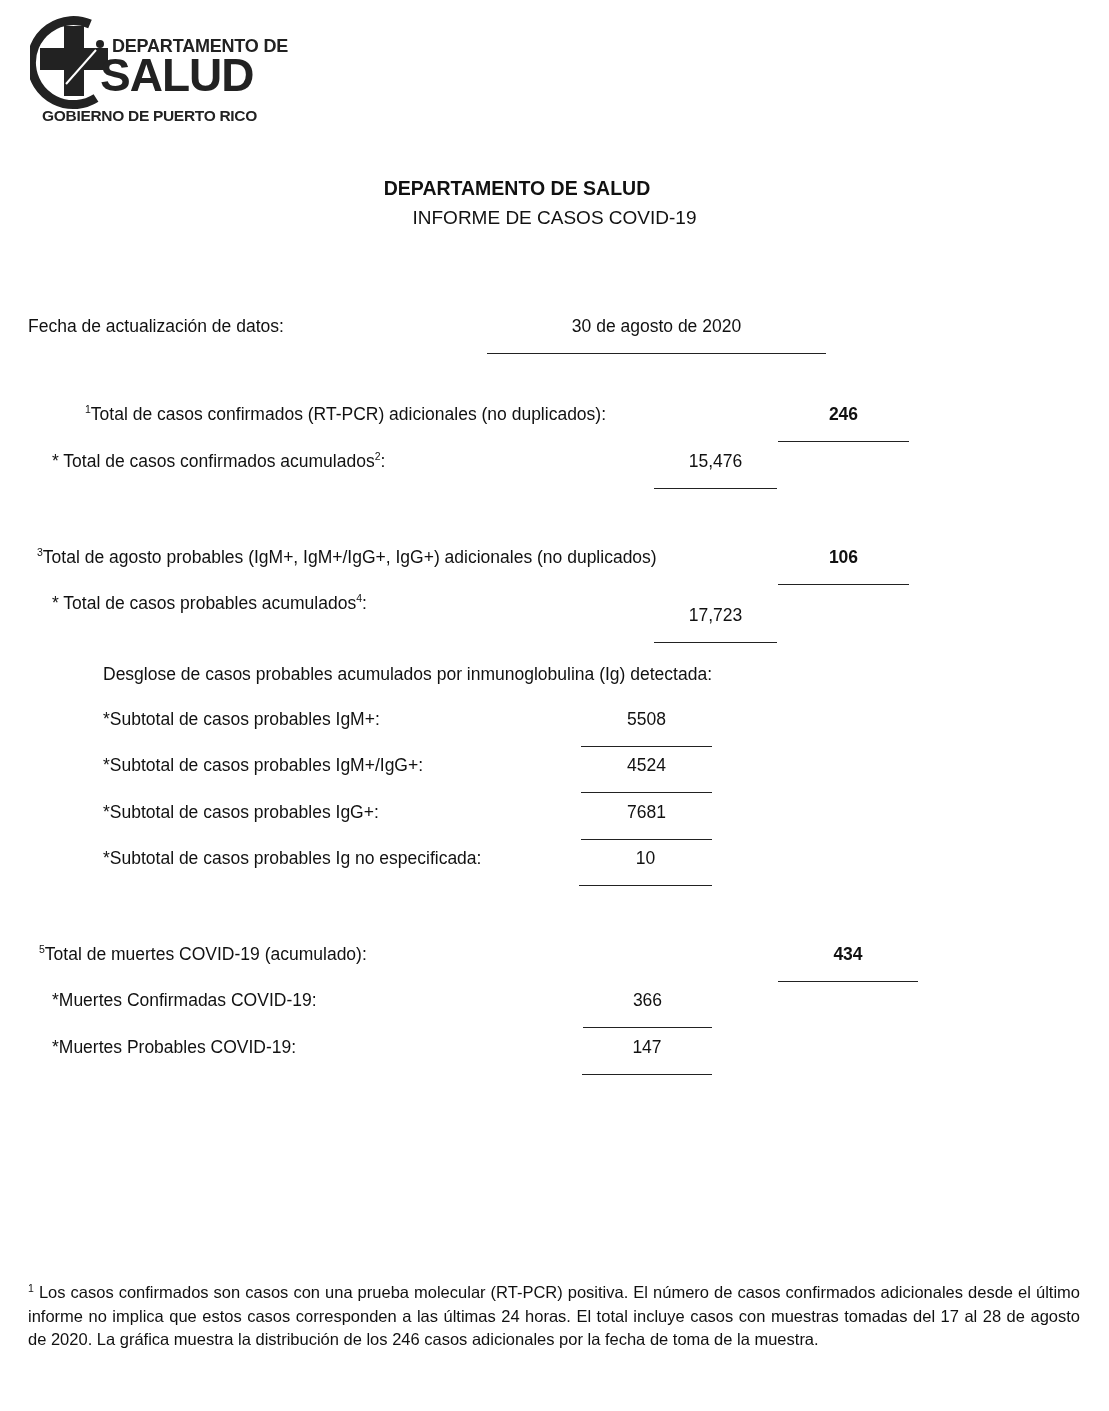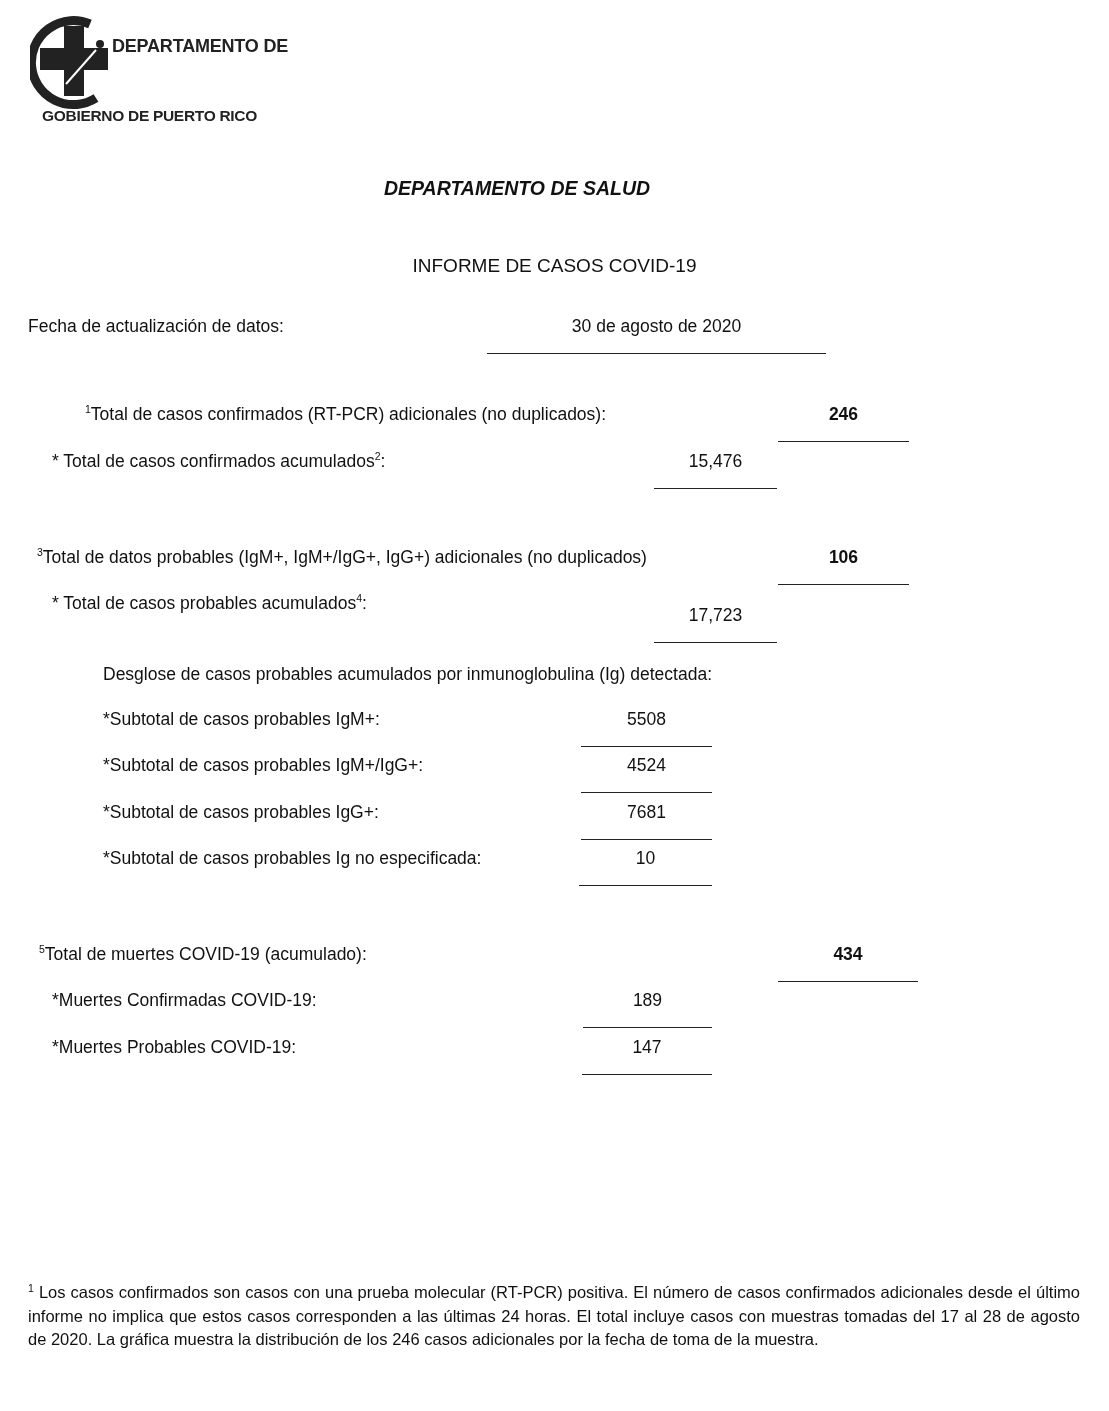--- a/index.html
+++ b/index.html
@@ -16,56 +16,57 @@
     border-bottom: 1px solid #222; padding-bottom: 16px;
   }
   .bold { font-weight: bold; }
 
   
   #logo { left: 30px; top: 14px; width: 260px; height: 112px; }
   #logo .t1 { position:absolute; left: 82px; top: 22px; font-size: 18px; font-weight: bold; letter-spacing: -0.2px; color:#222; }
   #logo .t2 { position:absolute; left: 70px; top: 36px; font-size: 46px; font-weight: bold; letter-spacing: -1px; color:#222; line-height: 50px; }
   #logo .t3 { position:absolute; left: 12px; top: 93px; font-size: 15.5px; font-weight: bold; color:#222; letter-spacing: -0.3px; }
 
-  #header-title { left: 0; width: 1034px; top: 177px; text-align: center; font-size: 19.5px; font-weight: bold; font-style: italic; }
-  #header-sub { left: 0; width: 1109px; top: 207px; text-align: center; font-size: 19px; margin-top: 48px; }
+  #header-title { left: 0; width: 1034px; top: 177px; text-align: center; font-size: 19.5px; font-weight: bold; }
+  #header-sub { left: 0; width: 1109px; top: 207px; text-align: center; font-size: 19px; }
 
   #footnote {
     left: 28px; top: 1281px; width: 1052px;
     font-size: 16.5px; line-height: 23.5px; text-align: justify;
   }
 </style>
 </head>
 <body>
 
 <div id="logo" class="abs">
   <svg width="90" height="96" viewBox="0 0 90 96" style="position:absolute;left:0;top:0;">
     <path d="M60 10 A42 42 0 1 0 66 84" fill="none" stroke="#222" stroke-width="9"></path>
     <rect x="34" y="12" width="20" height="70" fill="#222"></rect>
     <rect x="10" y="34" width="68" height="22" fill="#222"></rect>
     <line x1="36" y1="70" x2="66" y2="36" stroke="#fff" stroke-width="2"></line>
     <circle cx="70" cy="30" r="4" fill="#222"></circle>
   </svg>
   <div class="t1">DEPARTAMENTO DE</div>
+  <div class="t2">SALUD</div>
   <div class="t3">GOBIERNO DE PUERTO RICO</div>
 </div>
 
 <div id="header-title" class="abs">DEPARTAMENTO DE SALUD</div>
 <div id="header-sub" class="abs">INFORME DE CASOS COVID-19</div>
 
 <div class="abs txt" style="left:28px;top:315px;">Fecha de actualización de datos:</div>
 <div class="val" style="left:487px;top:315px;width:339px;">30 de agosto de 2020</div>
 
 <div class="abs txt" style="left:37px;top:403px;margin-left:48px;"><span class="sup">1</span><span>Total de casos confirmados (RT-PCR) adicionales (no duplicados):</span></div>
 <div class="val bold" style="left:778px;top:403px;width:131px;">246</div>
 
 <div class="abs txt" style="left:52px;top:450px;"><span>* Total de casos confirmados acumulados</span><span class="sup">2</span><span>:</span></div>
 <div class="val" style="left:654px;top:450px;width:123px;">15,476</div>
 
-<div class="abs txt" style="left:37px;top:546px;"><span class="sup">3</span><span>Total de datos probables (IgM+, IgM+/IgG+, IgG+) adicionales (no duplicados)</span></div>
+<div class="abs txt" style="left:37px;top:546px;"><span class="sup">3</span><span>Total de agosto probables (IgM+, IgM+/IgG+, IgG+) adicionales (no duplicados)</span></div>
 <div class="val bold" style="left:778px;top:546px;width:131px;">106</div>
 
 <div class="abs txt" style="left:52px;top:592px;text-align:right;"><span>* Total de casos probables acumulados</span><span class="sup">4</span><span>:</span></div>
 <div class="val" style="left:654px;top:592px;width:123px;margin-top:12px;">17,723</div>
 
 <div class="abs txt" style="left:103px;top:663px;">Desglose de casos probables acumulados por inmunoglobulina (Ig) detectada:</div>
 
 <div class="abs txt" style="left:103px;top:708px;">*Subtotal de casos probables IgM+:</div>
 <div class="val" style="left:581px;top:708px;width:131px;">5508</div>
 
@@ -75,18 +76,18 @@
 <div class="abs txt" style="left:103px;top:801px;">*Subtotal de casos probables IgG+:</div>
 <div class="val" style="left:581px;top:801px;width:131px;">7681</div>
 
 <div class="abs txt" style="left:103px;top:847px;">*Subtotal de casos probables Ig no especificada:</div>
 <div class="val" style="left:579px;top:847px;width:133px;">10</div>
 
 <div class="abs txt" style="left:39px;top:943px;"><span class="sup">5</span><span>Total de muertes COVID-19 (acumulado):</span></div>
 <div class="val bold" style="left:778px;top:943px;width:140px;">434</div>
 
 <div class="abs txt" style="left:52px;top:989px;text-align:right;">*Muertes Confirmadas COVID-19:</div>
-<div class="val" style="left:583px;top:989px;width:129px;">189</div>
+<div class="val" style="left:583px;top:989px;width:129px;">366</div>
 
 <div class="abs txt" style="left:52px;top:1036px;">*Muertes Probables COVID-19:</div>
 <div class="val" style="left:582px;top:1036px;width:130px;">147</div>
 
 <div id="footnote" class="abs"><span class="sup">1</span><span> Los casos confirmados son casos con una prueba molecular (RT-PCR) positiva. El número de casos confirmados adicionales desde el último informe no implica que estos casos corresponden a las últimas 24 horas. El total incluye casos con muestras tomadas del 17 al 28 de agosto de 2020. La gráfica muestra la distribución de los 246 casos adicionales por la fecha de toma de la muestra.</span></div>
 
 </body></html>

